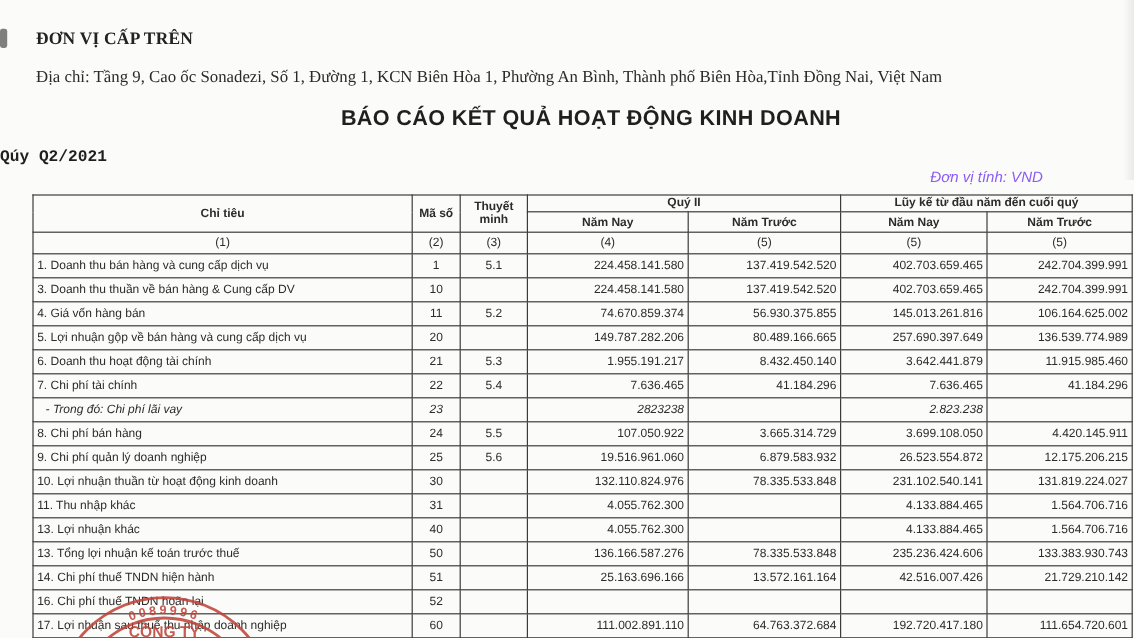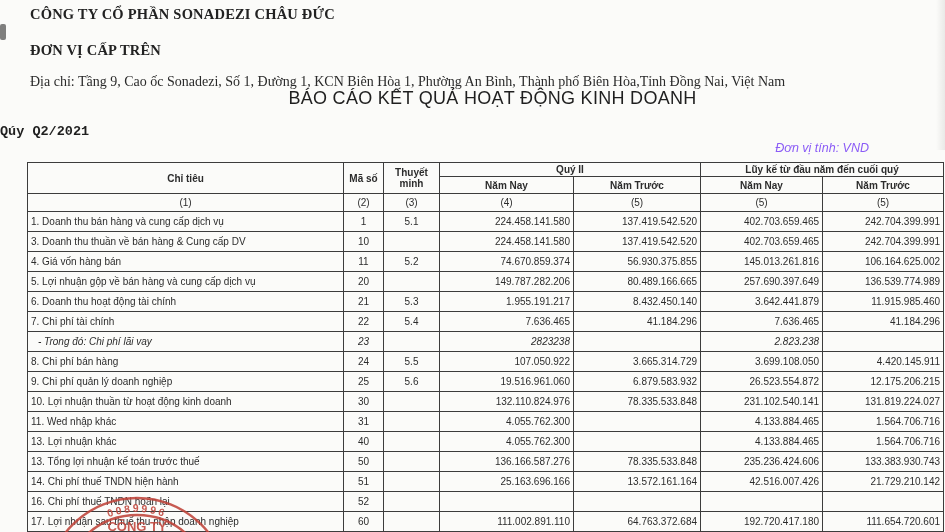--- a/index.html
+++ b/index.html
@@ -7,21 +7,21 @@
     width:945px;height:532px;position:relative;overflow:hidden;
     background:#fbfbf9;
     font-family:"Liberation Sans",sans-serif;color:#2e2e2e;
   }
   
   .letterhead{position:absolute;left:30px;top:6px;width:900px;}
   .company-name{font-family:"Liberation Serif",serif;font-weight:bold;font-size:14.5px;color:#222;letter-spacing:.2px;}
   .parent-unit{font-family:"Liberation Serif",serif;font-weight:bold;font-size:14.5px;color:#222;margin-top:19px;letter-spacing:.2px;}
   .address{font-family:"Liberation Serif",serif;font-size:14px;color:#2a2a2a;margin-top:15px;}
   
-  .report-title{position:absolute;left:0;right:0;top:88px;text-align:center;font-weight:normal;font-size:18px;color:#1f1f1f;letter-spacing:.3px;padding-left:40px;}
+  .report-title{position:absolute;left:0;right:0;top:88px;text-align:center;font-weight:bold;font-size:18px;color:#1f1f1f;letter-spacing:.3px;padding-left:40px;}
   .report-period{position:absolute;left:0;right:0;top:124px;font-weight:bold;font-size:13.5px;color:#1f1f1f;font-family:Liberation Mono, monospace;}
   .currency-note{position:absolute;top:141px;right:76px;font-style:italic;font-size:12.5px;color:#8b5cf6;}
   
   table.report{
     position:absolute;left:27px;top:162px;width:916px;
     border-collapse:collapse;table-layout:fixed;
     font-size:10px;color:#2c2c2c;
   }
   table.report th,table.report td{
     border:1.4px solid #3c3c3c;
@@ -44,21 +44,20 @@
   .scan-speck{position:absolute;left:0;top:24px;width:6px;height:16px;background:#4a4a4a;border-radius:2px;opacity:.7;}
   .scan-strip{position:absolute;right:0;top:0;width:9px;height:150px;background:linear-gradient(to left,rgba(0,0,0,.07),rgba(0,0,0,0));}
 </style>
 </head>
 <body>
 
 <div class="scan-speck"></div>
 <div class="scan-strip"></div>
 
 <div class="letterhead">
-  <div class="company-name">CÔNG TY CỔ PHẦN SONADEZI CHÂU ĐỨC</div>
   <div class="parent-unit">ĐƠN VỊ CẤP TRÊN</div>
   <div class="address">Địa chỉ: Tầng 9, Cao ốc Sonadezi, Số 1, Đường 1, KCN Biên Hòa 1, Phường An Bình, Thành phố Biên Hòa,Tỉnh Đồng Nai, Việt Nam</div>
 </div>
 
 <div class="report-title">BÁO CÁO KẾT QUẢ HOẠT ĐỘNG KINH DOANH</div>
 <div class="report-period">Qúy Q2/2021</div>
 <div class="currency-note">Đơn vị tính: VND</div>
 
 <table class="report">
   <colgroup>
@@ -179,21 +178,21 @@
       <tr class="data-row">
         <td class="cell-label cell-criteria">10. Lợi nhuận thuần từ hoạt động kinh doanh</td>
         <td class="cell-code">30</td>
         <td class="cell-note"></td>
         <td class="cell-num cell-q-now">132.110.824.976</td>
         <td class="cell-num cell-q-prev">78.335.533.848</td>
         <td class="cell-num cell-ytd-now">231.102.540.141</td>
         <td class="cell-num cell-ytd-prev">131.819.224.027</td>
       </tr>
       <tr class="data-row">
-        <td class="cell-label cell-criteria">11. Wed nhập khác</td>
+        <td class="cell-label cell-criteria">11. Thu nhập khác</td>
         <td class="cell-code">31</td>
         <td class="cell-note"></td>
         <td class="cell-num cell-q-now">4.055.762.300</td>
         <td class="cell-num cell-q-prev"></td>
         <td class="cell-num cell-ytd-now">4.133.884.465</td>
         <td class="cell-num cell-ytd-prev">1.564.706.716</td>
       </tr>
       <tr class="data-row">
         <td class="cell-label cell-criteria">13. Lợi nhuận khác</td>
         <td class="cell-code">40</td>

